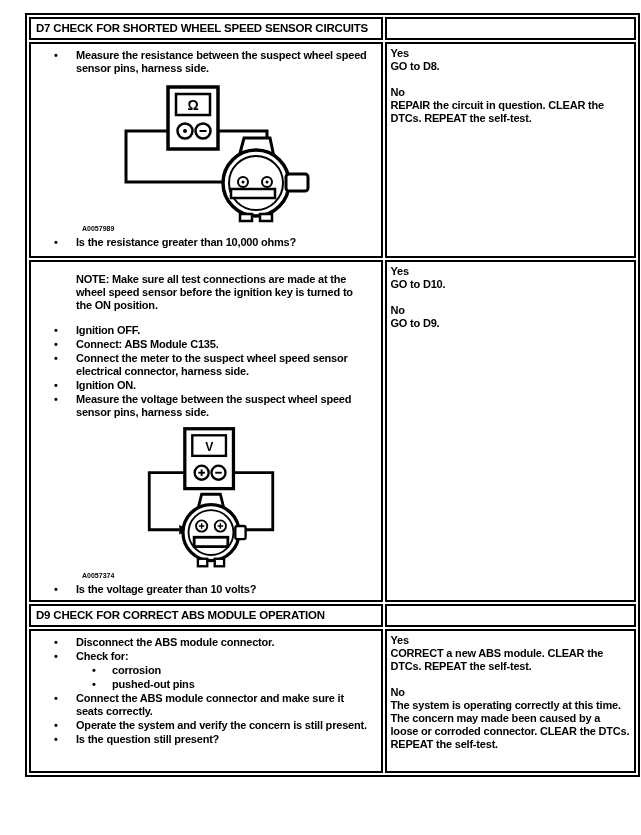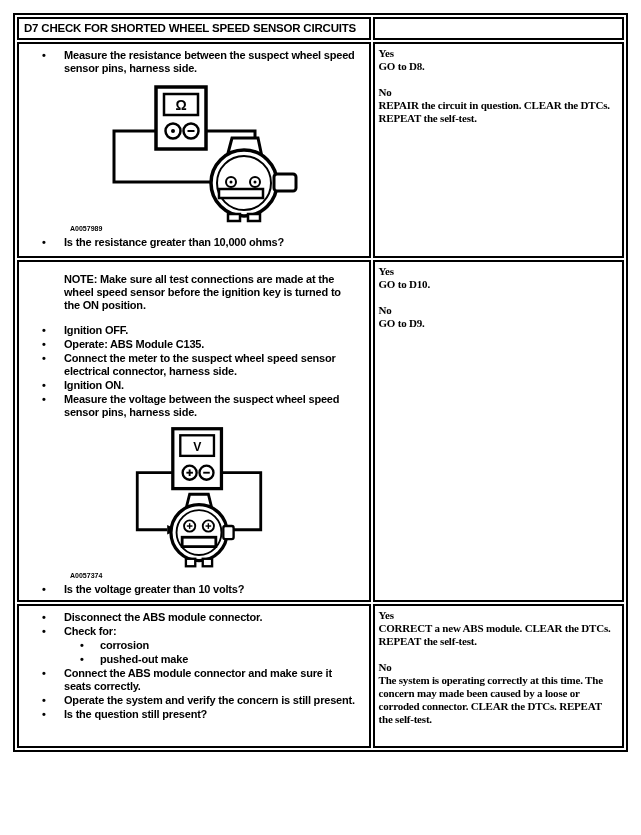--- a/index.html
+++ b/index.html
@@ -1,28 +1,28 @@
 <!DOCTYPE html>
 <html><head>
 <meta charset="utf-8">
 <style>
   html,body{margin:0;padding:0;background:#ffffff;}
   .page{
     width:641px;height:835px;background:#ffffff;box-sizing:border-box;
-    padding:13px 12px 0 13px;
+    padding:13px 12px 0 25px;
     font-family:"Liberation Sans",sans-serif;font-weight:bold;color:#000;
     letter-spacing:-0.2px;
   }
   table.pinpoint{
     border-collapse:separate;border-spacing:2px;
     border:2px solid #000;width:615px;table-layout:fixed;background:#fff;
   }
   td{border:2px solid #000;vertical-align:top;box-sizing:border-box;}
   td.col-left{width:350px;}
-  td.col-right{width:249px;font-family:Liberation Serif, serif;}
+  td.col-right{width:249px;}
   td.hdr{font-size:11.5px;line-height:14px;padding:2px 5px 3px 5px;text-transform:uppercase;}
   td.hdr-empty{height:auto;}
   td.body-cell{padding:4px 3px 4px 3px;font-size:11px;line-height:13px;}
   td.result-cell{padding:3px 4px;font-size:11px;line-height:13px;}
   .bullet{display:flex;margin-top:1px;}
   .bullet .mark{flex:0 0 22px;margin-left:20px;text-align:left;}
   .bullet .btxt{flex:1;padding-right:6px;}
   .bullet.sub .mark{flex:0 0 20px;margin-left:58px;}
   .note{margin:7px 10px 12px 42px;}
   .figure{margin:8px 0 0 72px;}
@@ -101,21 +101,21 @@
 
     <tr>
       <td class="col-left body-cell" style="height:340px;margin-top:10px;">
         <div class="note">NOTE: Make sure all test connections are made at the wheel speed sensor before the ignition key is turned to the ON position.</div>
         <div class="bullet">
           <span class="mark">•</span>
           <span class="btxt">Ignition OFF.</span>
         </div>
         <div class="bullet">
           <span class="mark">•</span>
-          <span class="btxt">Operate: ABS Module C135.</span>
+          <span class="btxt">Connect: ABS Module C135.</span>
         </div>
         <div class="bullet">
           <span class="mark">•</span>
           <span class="btxt">Connect the meter to the suspect wheel speed sensor electrical connector, harness side.</span>
         </div>
         <div class="bullet">
           <span class="mark">•</span>
           <span class="btxt">Ignition ON.</span>
         </div>
         <div class="bullet">
@@ -166,38 +166,44 @@
       </td>
       <td class="col-right result-cell">
         <div class="res-line">Yes</div>
         <div class="res-line">GO to D10.</div>
         <div class="vgap"></div>
         <div class="res-line">No</div>
         <div class="res-line">GO to D9.</div>
       </td>
     </tr>
 
+    <tr>
+      <td class="col-left hdr">
+        <span>D9 CHECK FOR CORRECT ABS MODULE OPERATION</span>
+      </td>
+      <td class="col-right hdr-empty"></td>
+    </tr>
 
     <tr>
       <td class="col-left body-cell" style="height:144px;">
         <div class="bullet">
           <span class="mark">•</span>
           <span class="btxt">Disconnect the ABS module connector.</span>
         </div>
         <div class="bullet">
           <span class="mark">•</span>
           <span class="btxt">Check for:</span>
         </div>
         <div class="bullet sub">
           <span class="mark">•</span>
           <span class="btxt">corrosion</span>
         </div>
         <div class="bullet sub">
           <span class="mark">•</span>
-          <span class="btxt">pushed-out make</span>
+          <span class="btxt">pushed-out pins</span>
         </div>
         <div class="bullet">
           <span class="mark">•</span>
           <span class="btxt">Connect the ABS module connector and make sure it seats correctly.</span>
         </div>
         <div class="bullet">
           <span class="mark">•</span>
           <span class="btxt">Operate the system and verify the concern is still present.</span>
         </div>
         <div class="bullet">

